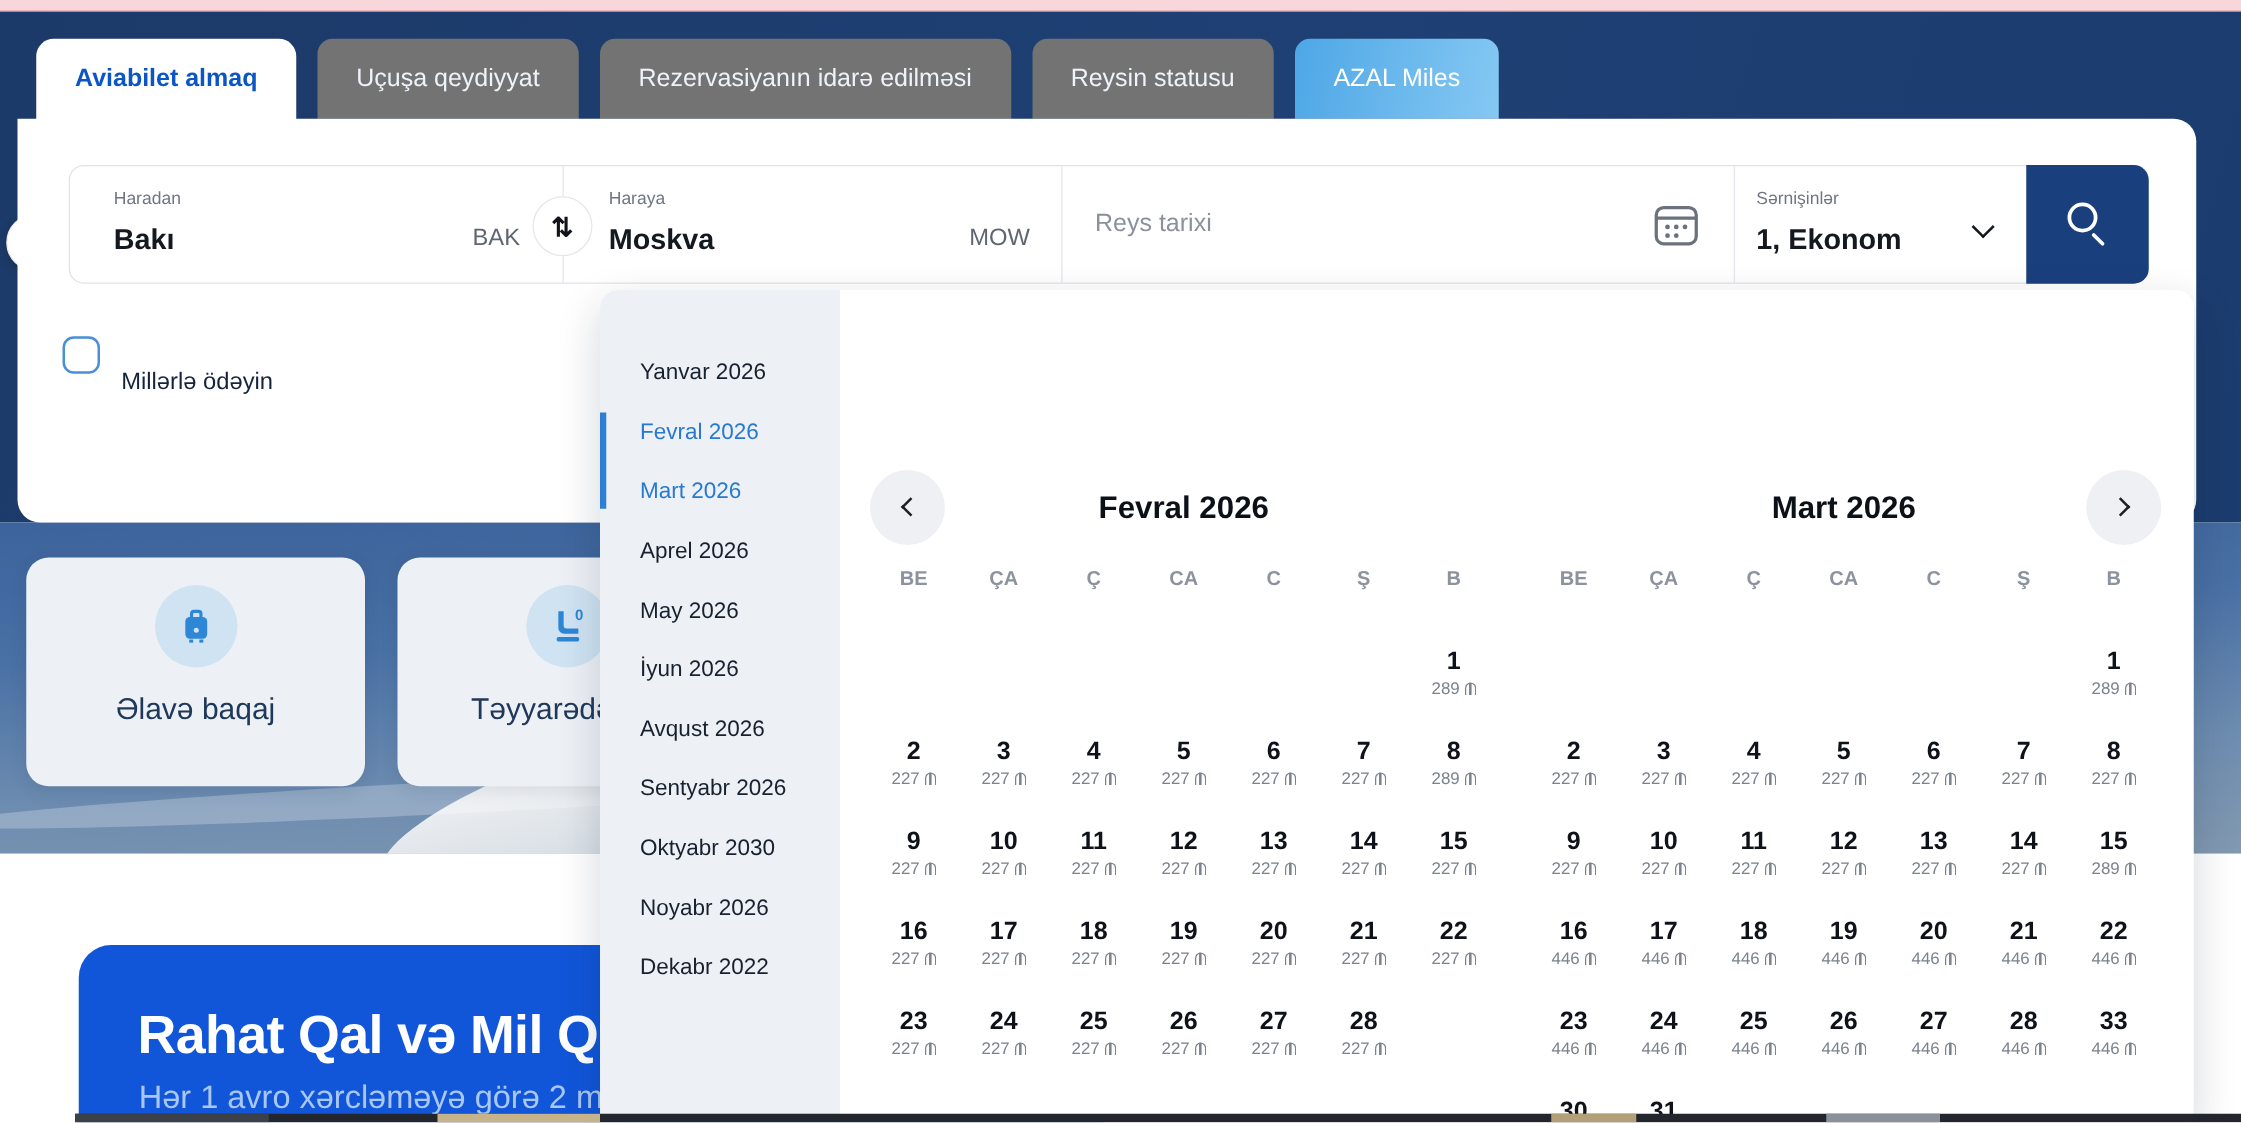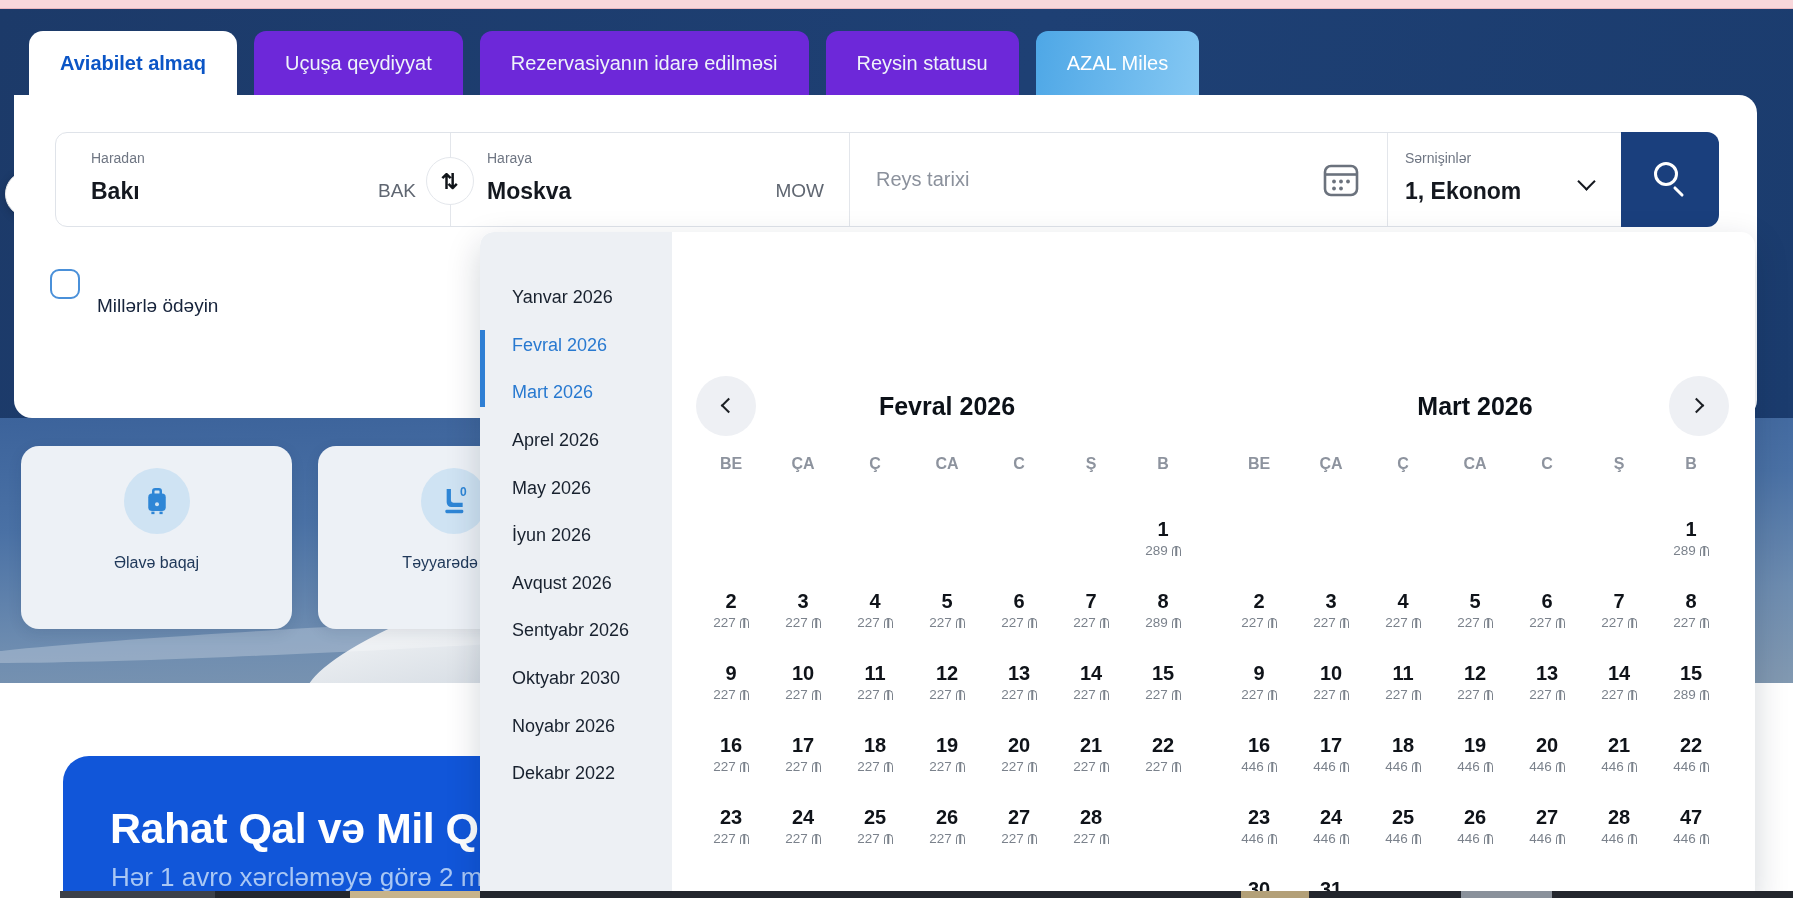--- a/index.html
+++ b/index.html
@@ -31,25 +31,25 @@
 
   
   .bottom-strip { position: absolute; left: 60px; top: 891px; width: 1733px; height: 7px; background: #23262d; z-index: 10; }
   .strip-seg { position: absolute; top: 0; height: 7px; }
 
   
   .service-card { position: absolute; top: 446px; width: 271px; height: 183px; background: #edf1f6; border-radius: 18px; z-index: 2; cursor: pointer; box-shadow: 0 4px 14px rgba(20,40,70,.10); }
   .card-1 { left: 21px; }
   .card-2 { left: 318px; }
   .card-icon-circle { position: absolute; left: 50%; transform: translateX(-50%); top: 22px; width: 66px; height: 66px; border-radius: 50%; background: #cfe3f3; display: flex; align-items: center; justify-content: center; }
-  .card-label { position: absolute; left: 0; top: 108px; width: 100%; text-align: center; font-size: 16px; font-weight: 500; color: #20395a; white-space: nowrap; }
+  .card-label { position: absolute; left: 0; top: 108px; width: 100%; text-align: center; font-size: 24px; font-weight: 500; color: #20395a; white-space: nowrap; }
 
   
   .tabs { position: absolute; left: 29px; top: 31px; display: flex; gap: 17px; z-index: 3; }
-  .tab { height: 64px; line-height: 64px; padding: 0 31px; border-radius: 12px 12px 0 0; background: #6d28d9; color: #eef3fa; font-size: 20px; font-weight: 500; white-space: nowrap; cursor: pointer; }
+  .tab { height: 64px; line-height: 64px; padding: 0 31px; border-radius: 12px 12px 0 0; background: #737373; color: #eef3fa; font-size: 20px; font-weight: 500; white-space: nowrap; cursor: pointer; }
   .tab-active { height: 68px; background: #ffffff; color: #0b55c6; font-weight: 700; border-radius: 14px 14px 0 0; text-align: right; }
   .tab-miles { background: linear-gradient(100deg, #4ea7e6, #85c8f3); color: #fff; font-weight: 400; }
 
   
   .main-panel { position: absolute; left: 14px; top: 95px; width: 1743px; height: 323px; background: #fff; border-radius: 0 18px 18px 18px; z-index: 3; }
 
   
   .search-form { position: absolute; left: 41px; top: 37px; width: 1663px; height: 95px; border: 1px solid #dfe3e9; border-radius: 12px; }
   .form-divider { position: absolute; top: 0; width: 1px; height: 93px; background: #e3e6eb; }
   .field-label { position: absolute; top: 16px; font-size: 14px; color: #6f7683; line-height: 18px; }
@@ -472,21 +472,21 @@
           </div>
           <div class="day-cell">
             <span class="day-num">27</span>
             <span class="day-price">446<span class="manat"></span></span>
           </div>
           <div class="day-cell">
             <span class="day-num">28</span>
             <span class="day-price">446<span class="manat"></span></span>
           </div>
           <div class="day-cell">
-            <span class="day-num">47</span>
+            <span class="day-num">33</span>
             <span class="day-price">446<span class="manat"></span></span>
           </div>
           <div class="day-cell">
             <span class="day-num">30</span>
           </div>
           <div class="day-cell">
             <span class="day-num">31</span>
           </div>
         </div>
     </div>

